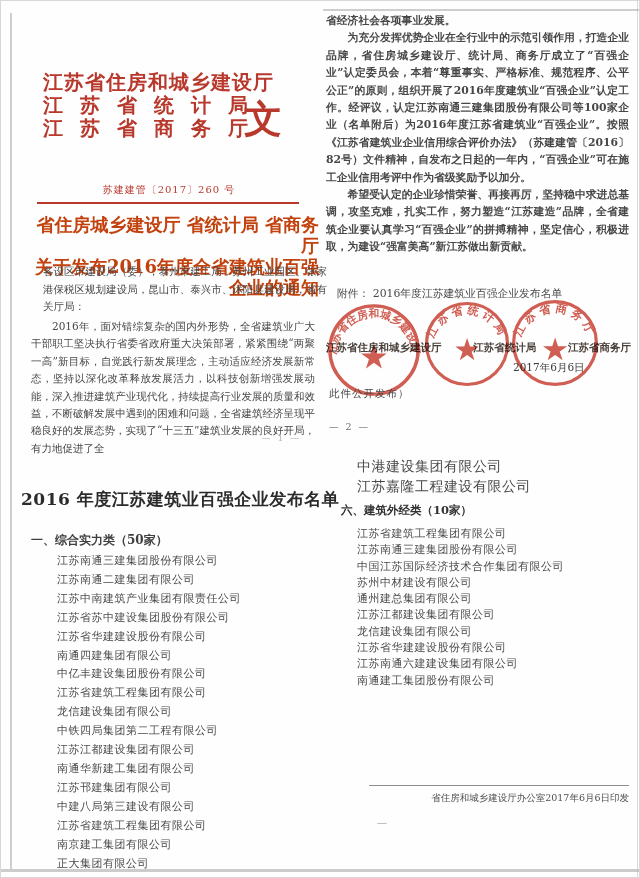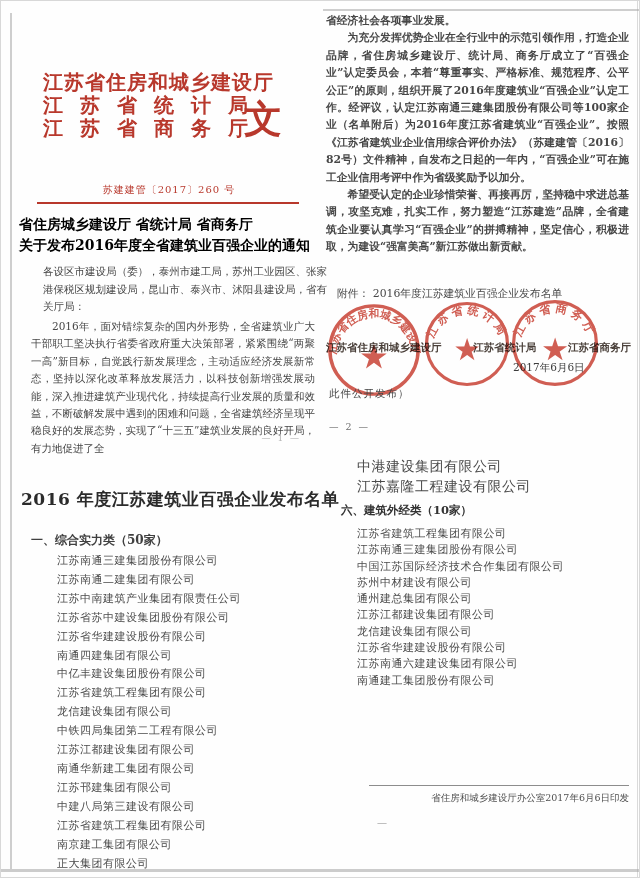--- a/index.html
+++ b/index.html
@@ -16,22 +16,22 @@
   .edge.right-v{left:636px;top:0;width:1px;height:878px;opacity:.4;}
 
   
   .letterhead{position:absolute;left:42px;top:70px;width:252px;font-weight:bold;}
   .lh-line{font-size:20px;line-height:23px;color:var(--red);letter-spacing:1px;}
   .lh-just{width:206px;text-align:justify;text-align-last:justify;}
   .lh-wen{position:absolute;left:243px;top:93px;font-size:38px;font-weight:bold;color:var(--red);}
   .doc-number{position:absolute;left:18px;top:182px;width:300px;text-align:center;
     font-size:10px;color:var(--red);letter-spacing:1px;}
   .red-rule{position:absolute;left:36px;top:201px;width:262px;height:2px;background:var(--red);}
-  .notice-title{position:absolute;left:18px;top:213px;width:300px;text-align:left;
-    font-weight:bold;color:#000000;font-size:14px;line-height:21px;}
+  .notice-title{position:absolute;left:18px;top:213px;width:300px;text-align:right;
+    font-weight:bold;color:#c2410c;font-size:18px;line-height:21px;}
   .p1-addressee{position:absolute;left:42px;top:262px;width:284px;font-size:10.5px;
     line-height:17.5px;text-align:justify;color:#474747;}
   .p1-body{position:absolute;left:30px;top:317px;width:284px;font-size:10.5px;
     line-height:17.4px;text-align:justify;text-indent:2em;color:#474747;}
   .p1-pagenum{position:absolute;left:200px;top:432px;width:100px;text-align:right;
     font-size:9px;color:#b5b5b5;letter-spacing:2px;}
 
   
   .list-title{position:absolute;left:20px;top:487px;width:306px;text-align:center;
     font-size:17px;font-weight:bold;color:#2b2b2b;letter-spacing:.5px;white-space:nowrap;}

